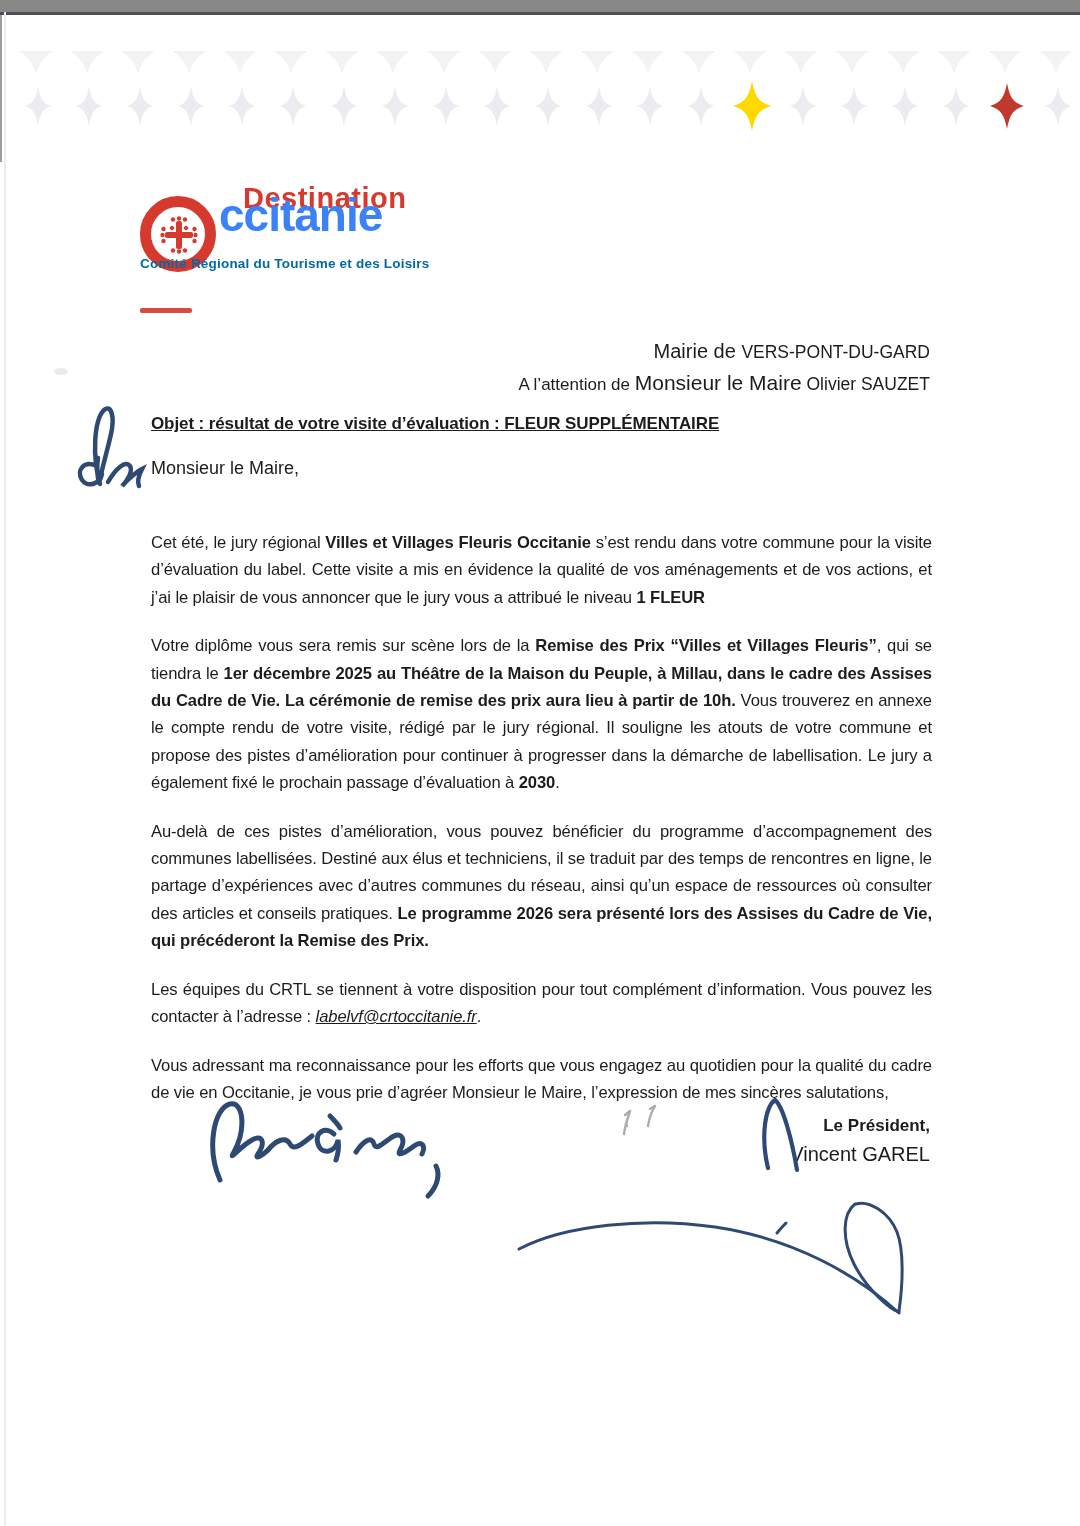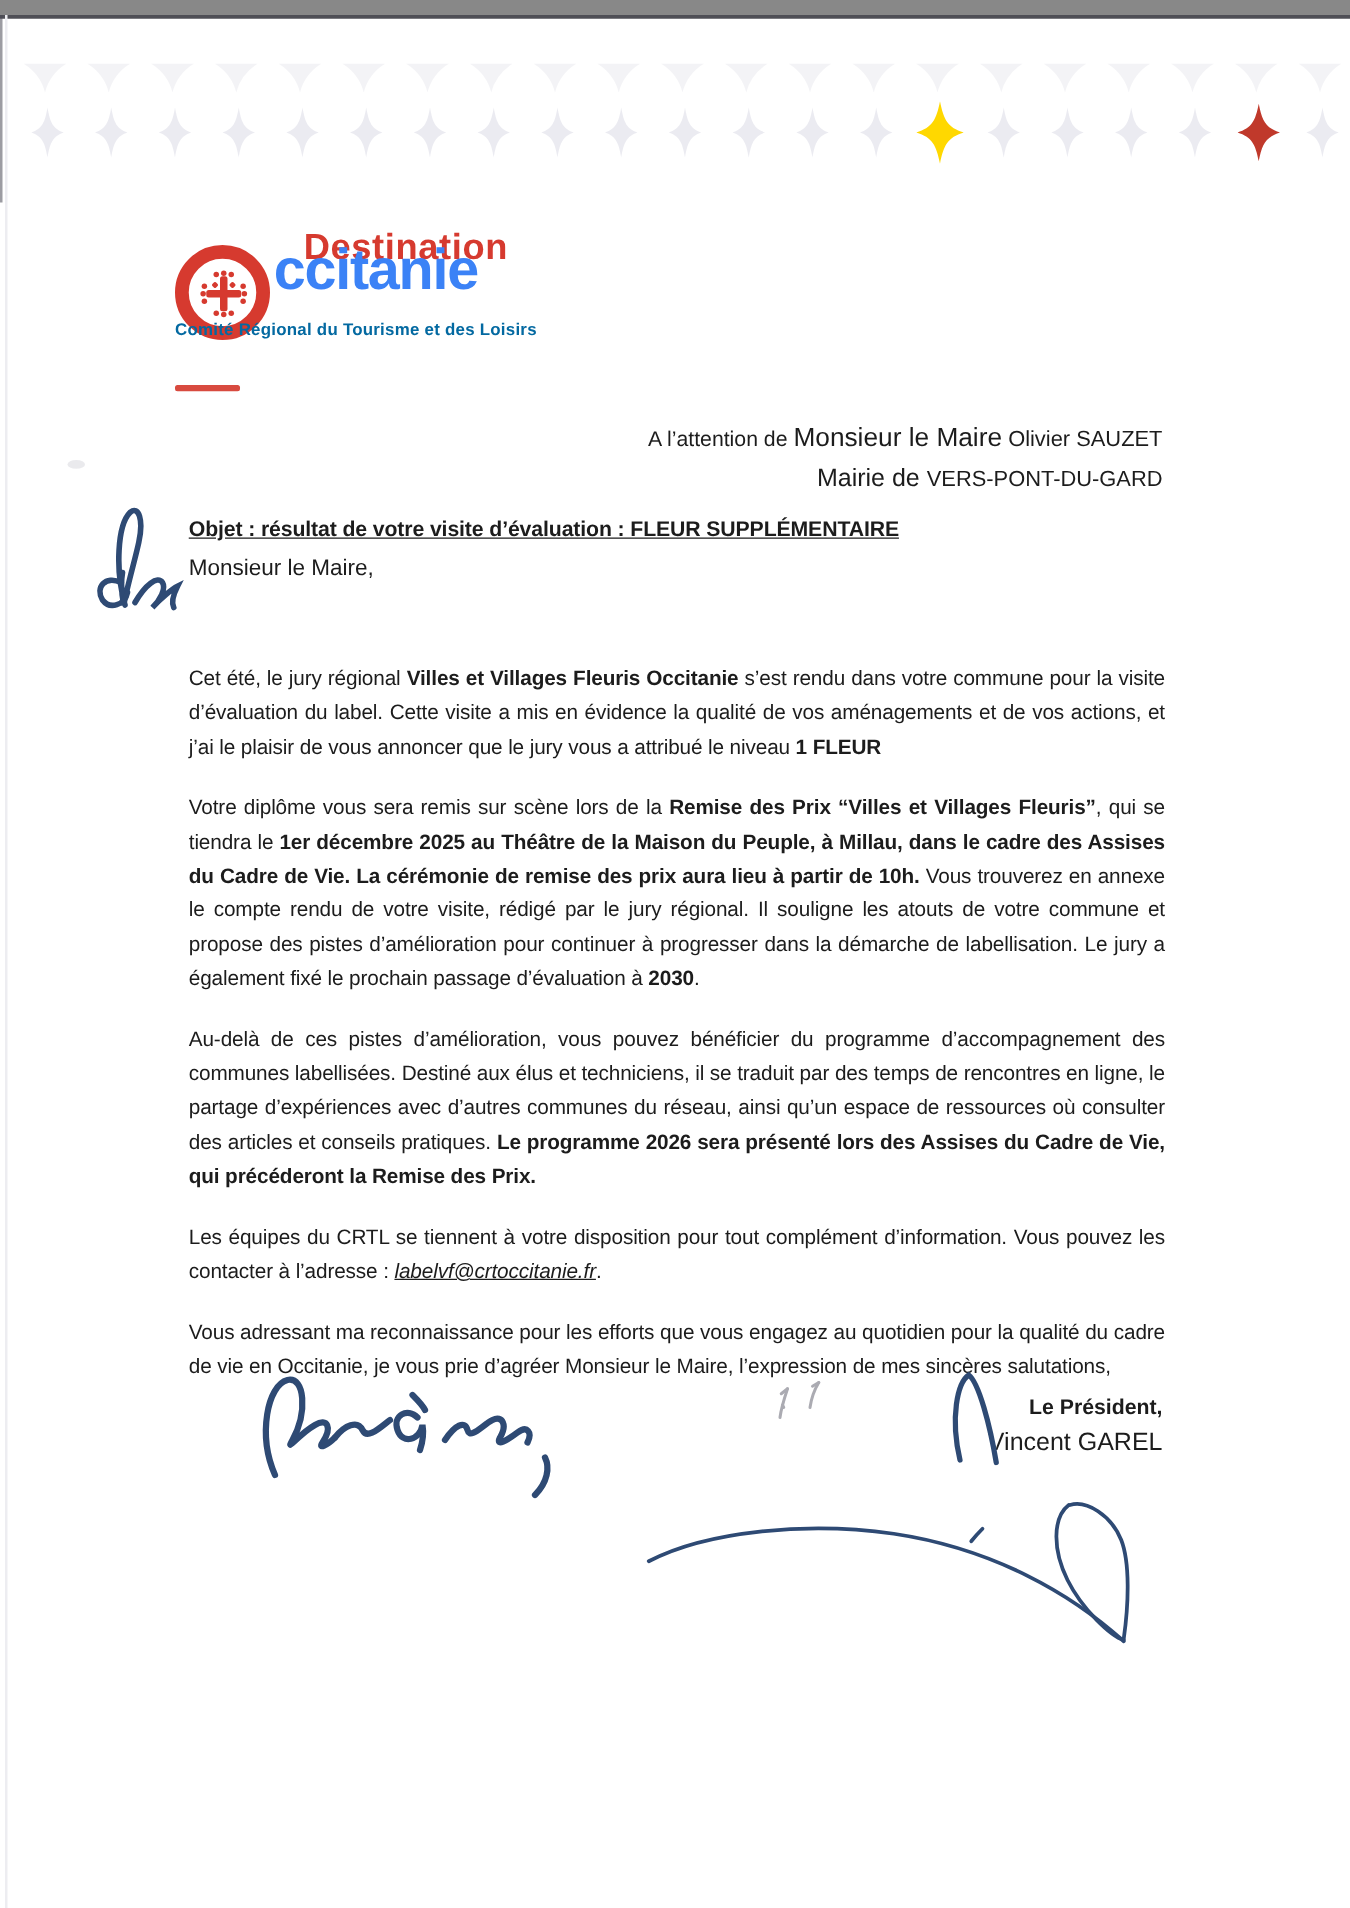--- a/index.html
+++ b/index.html
@@ -24,21 +24,21 @@
   .logo-sub{position:absolute;left:140px;top:244px;font-size:13.5px;font-weight:bold;color:#0369a1;letter-spacing:.2px;}
   .red-dash{position:absolute;left:140px;top:296px;width:52px;height:5px;border-radius:2px;background:#d84a3f;}
   
   .recipient{position:absolute;right:150px;top:324px;text-align:right;line-height:30px;}
   .recipient .sm{font-size:17px;}
   .recipient .lg{font-size:21px;}
   .recipient .md{font-size:17.5px;}
   .recipient .lg2{font-size:20px;}
   
   .subject{position:absolute;left:151px;top:402px;font-size:17px;font-weight:bold;letter-spacing:-.1px;text-decoration:underline;}
-  .salutation{position:absolute;left:151px;top:432px;font-size:18px;}
+  .salutation{position:absolute;left:151px;top:446px;font-size:18px;}
   
   .letter-body{position:absolute;left:151px;top:517px;width:781px;font-size:16.6px;line-height:27.4px;text-align:justify;letter-spacing:-.1px;}
   .letter-body p{margin:0 0 21px 0;}
   .b{font-weight:bold;}
   .email-link{font-style:italic;text-decoration:underline;cursor:pointer;}
   
   .closing{position:absolute;right:150px;top:1100px;text-align:right;line-height:28px;}
   .closing .title{font-weight:bold;font-size:17px;}
   .closing .name{font-size:20px;}
   
@@ -203,22 +203,22 @@
         <circle cx="36.5" cy="27" r="2.2"></circle>
       <rect x="12" y="12" width="4" height="4" rx="1" transform="rotate(45 14 14)"></rect>
       <rect x="26" y="12" width="4" height="4" rx="1" transform="rotate(45 28 14)"></rect>
     </g>
   </svg>
   <div class="logo-word" style="color: #3b82f6;">ccitanie</div>
   <div class="logo-sub">Comité Régional du Tourisme et des Loisirs</div>
   <div class="red-dash"></div>
 
   <div class="recipient">
+    <div><span class="lg2">Mairie de </span><span class="md">VERS-PONT-DU-GARD</span></div>
     <div><span class="sm">A l’attention de </span><span class="lg">Monsieur le Maire</span><span class="md"> Olivier SAUZET</span></div>
-    <div><span class="lg2">Mairie de </span><span class="md">VERS-PONT-DU-GARD</span></div>
   </div>
 
   <div class="subject">Objet : résultat de votre visite d’évaluation : FLEUR SUPPLÉMENTAIRE</div>
 
   <div class="salutation">Monsieur le Maire,</div>
 
   <div class="letter-body" id="letter-body">
       <p><span>Cet été, le jury régional </span><span class="b">Villes et Villages Fleuris Occitanie</span><span> s’est rendu dans votre commune pour la visite d’évaluation du label. Cette visite a mis en évidence la qualité de vos aménagements et de vos actions, et j’ai le plaisir de vous annoncer que le jury vous a attribué le niveau </span><span class="b">1 FLEUR</span></p>
       <p><span>Votre diplôme vous sera remis sur scène lors de la </span><span class="b">Remise des Prix “Villes et Villages Fleuris”</span><span>, qui se tiendra le </span><span class="b">1er décembre 2025 au Théâtre de la Maison du Peuple, à Millau, dans le cadre des Assises du Cadre de Vie. La cérémonie de remise des prix aura lieu à partir de 10h.</span><span> Vous trouverez en annexe le compte rendu de votre visite, rédigé par le jury régional. Il souligne les atouts de votre commune et propose des pistes d’amélioration pour continuer à progresser dans la démarche de labellisation. Le jury a également fixé le prochain passage d’évaluation à </span><span class="b">2030</span><span>.</span></p>
       <p><span>Au-delà de ces pistes d’amélioration, vous pouvez bénéficier du programme d’accompagnement des communes labellisées. Destiné aux élus et techniciens, il se traduit par des temps de rencontres en ligne, le partage d’expériences avec d’autres communes du réseau, ainsi qu’un espace de ressources où consulter des articles et conseils pratiques. </span><span class="b">Le programme 2026 sera présenté lors des Assises du Cadre de Vie, qui précéderont la Remise des Prix.</span></p>

